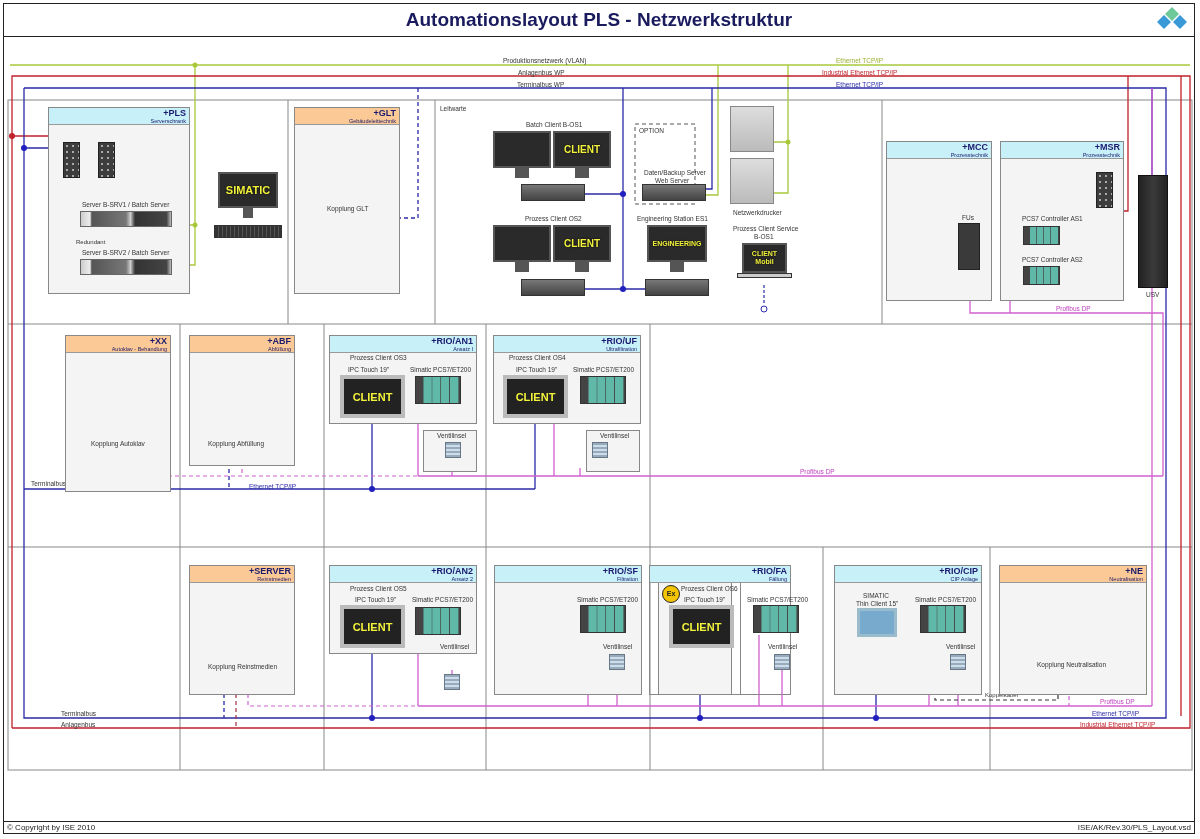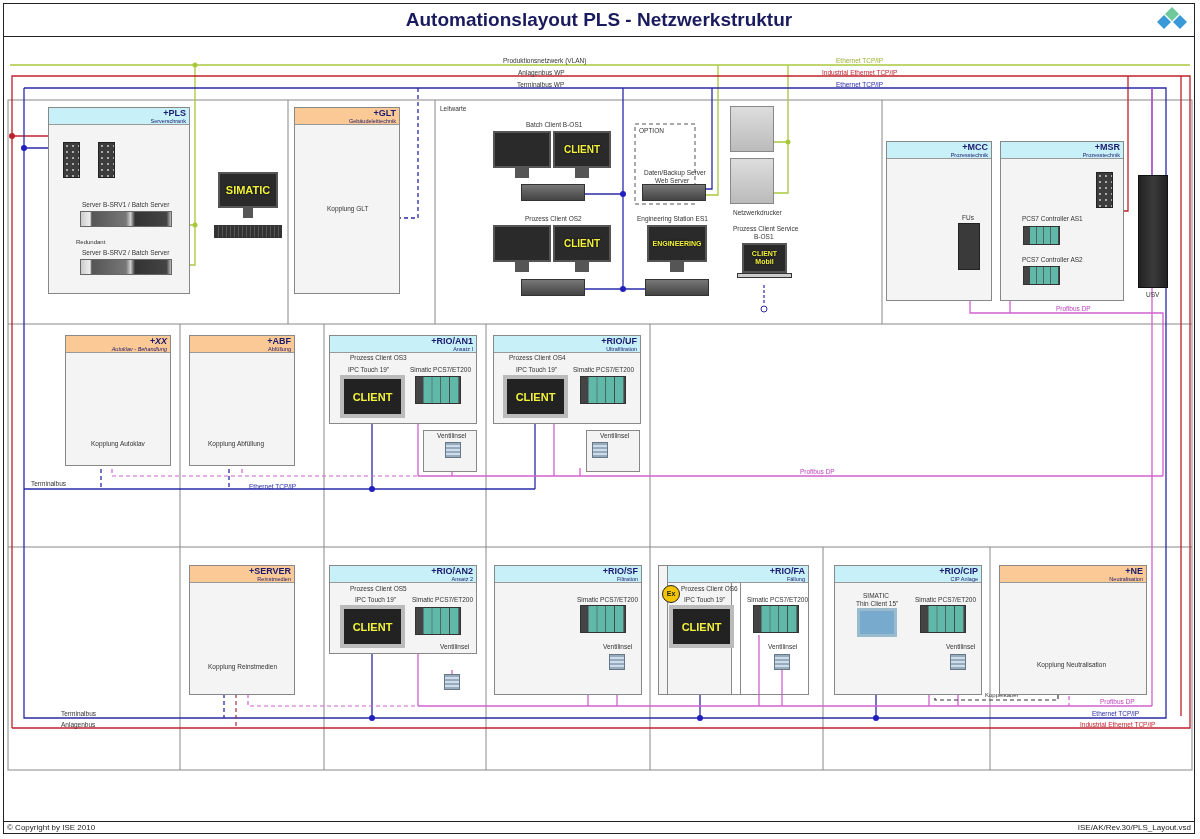--- a/index.html
+++ b/index.html
@@ -256,21 +256,21 @@
 <div class="lbl" style="left:962px;top:214px;">FUs</div>
 <div class="fu" style="left:958px;top:223px;width:22px;height:47px;"></div>
 <div class="switch" style="left:1096px;top:172px;width:17px;height:36px;"></div>
 <div class="lbl" style="left:1022px;top:215px;">PCS7 Controller AS1</div>
 <div class="plc" style="left:1023px;top:226px;width:37px;height:19px;"></div>
 <div class="lbl" style="left:1022px;top:256px;">PCS7 Controller AS2</div>
 <div class="plc" style="left:1023px;top:266px;width:37px;height:19px;"></div>
 <div class="usv" style="left:1138px;top:175px;width:30px;height:113px;"></div>
 <div class="lbl" style="left:1146px;top:291px;">USV</div>
 
-<div class="box" style="left:65px;top:335px;width:106px;height:131px;font-style:italic;">
+<div class="box" style="left:65px;top:335px;width:106px;height:157px;">
   <div class="bh orange">
       <span class="code">+XX</span>
       <span class="sub">Autoklav - Behandlung</span>
     </div>
 </div>
 <div class="lbl" style="left:91px;top:440px;">Kopplung Autoklav</div>
 <div class="box" style="left:189px;top:335px;width:106px;height:131px;">
   <div class="bh orange">
       <span class="code">+ABF</span>
       <span class="sub">Abfüllung</span>
@@ -335,21 +335,21 @@
       <span class="code">+RIO/SF</span>
       <span class="sub">Filtration</span>
     </div>
 </div>
 <div class="lbl" style="left:577px;top:596px;">Simatic PCS7/ET200</div>
 <div class="plc" style="left:580px;top:605px;width:46px;height:28px;"></div>
 <div class="lbl" style="left:603px;top:643px;">Ventilinsel</div>
 <div class="valve" style="left:609px;top:654px;width:16px;height:16px;"></div>
 
 <div class="box" style="left:658px;top:565px;width:74px;height:130px;"></div>
-<div class="box" style="left:667px;top:565px;width:142px;height:130px;background:transparent;">
+<div class="box" style="left:649px;top:565px;width:142px;height:130px;background:transparent;">
   <div class="bh cyan">
       <span class="code">+RIO/FA</span>
       <span class="sub">Fällung</span>
     </div>
 </div>
 <div style="position:absolute;left:740px;top:582px;width:1px;height:113px;background:#888;"></div>
 <div class="ex" style="left:662px;top:585px;">Ex</div>
 <div class="lbl" style="left:681px;top:585px;">Prozess Client OS6</div>
 <div class="lbl" style="left:684px;top:596px;">IPC Touch 19"</div>
 <div class="lbl" style="left:747px;top:596px;">Simatic PCS7/ET200</div>

